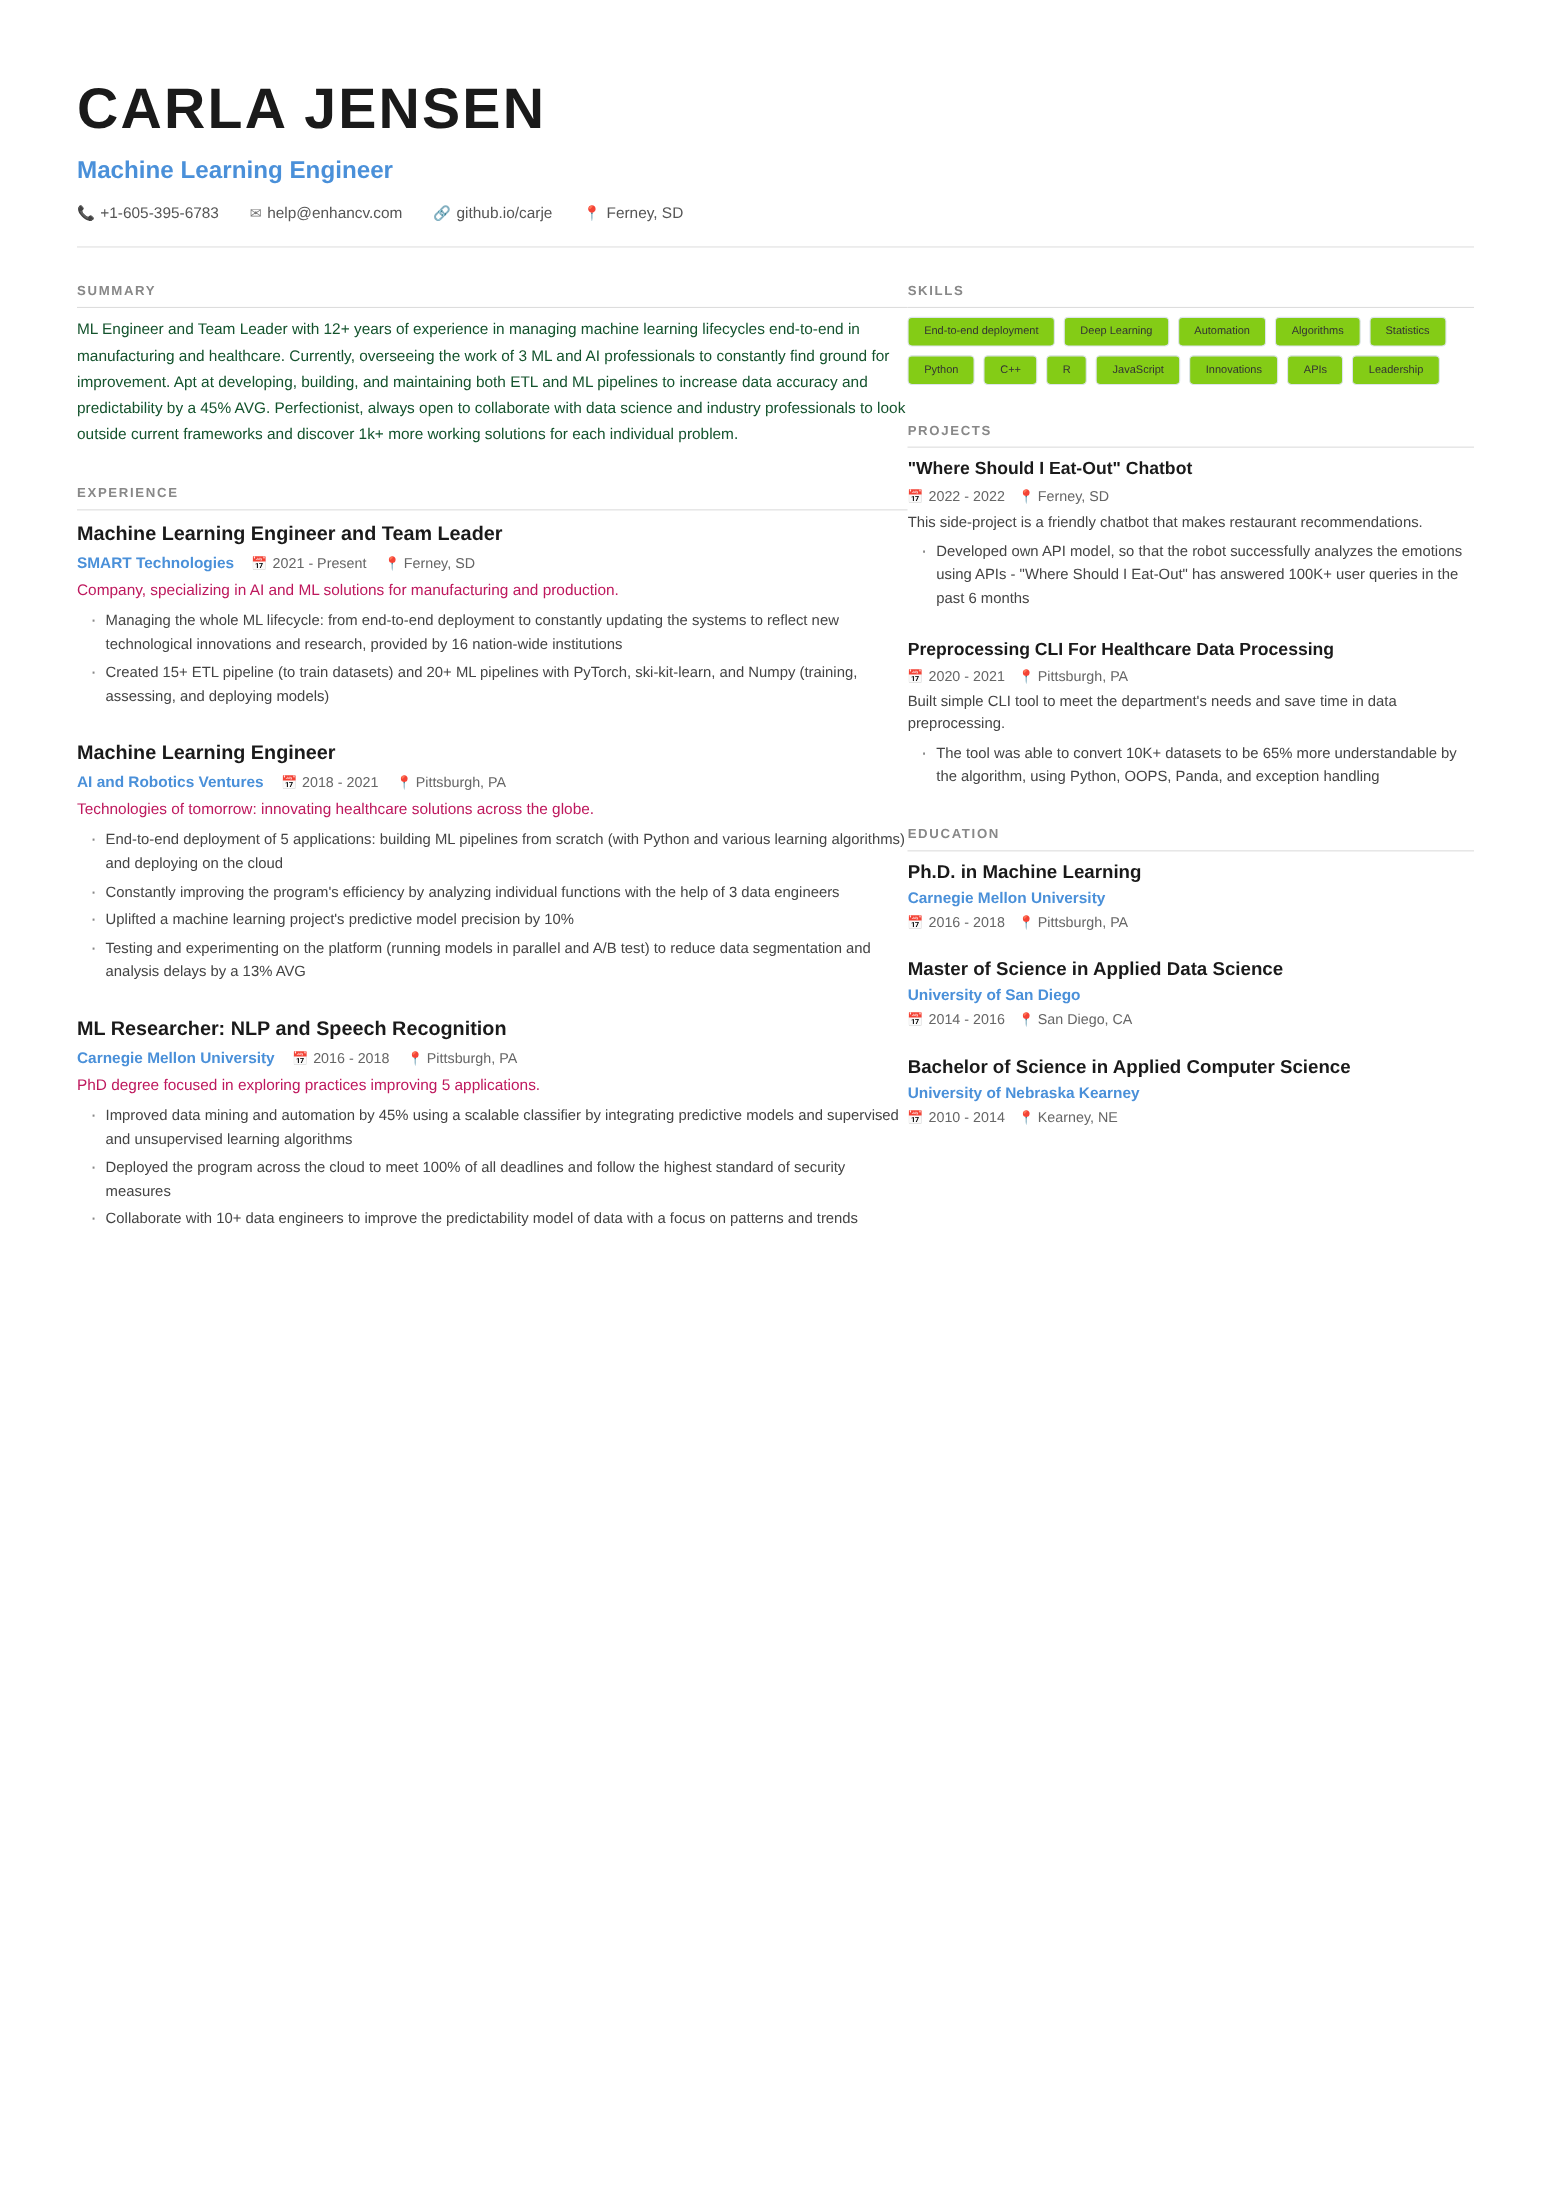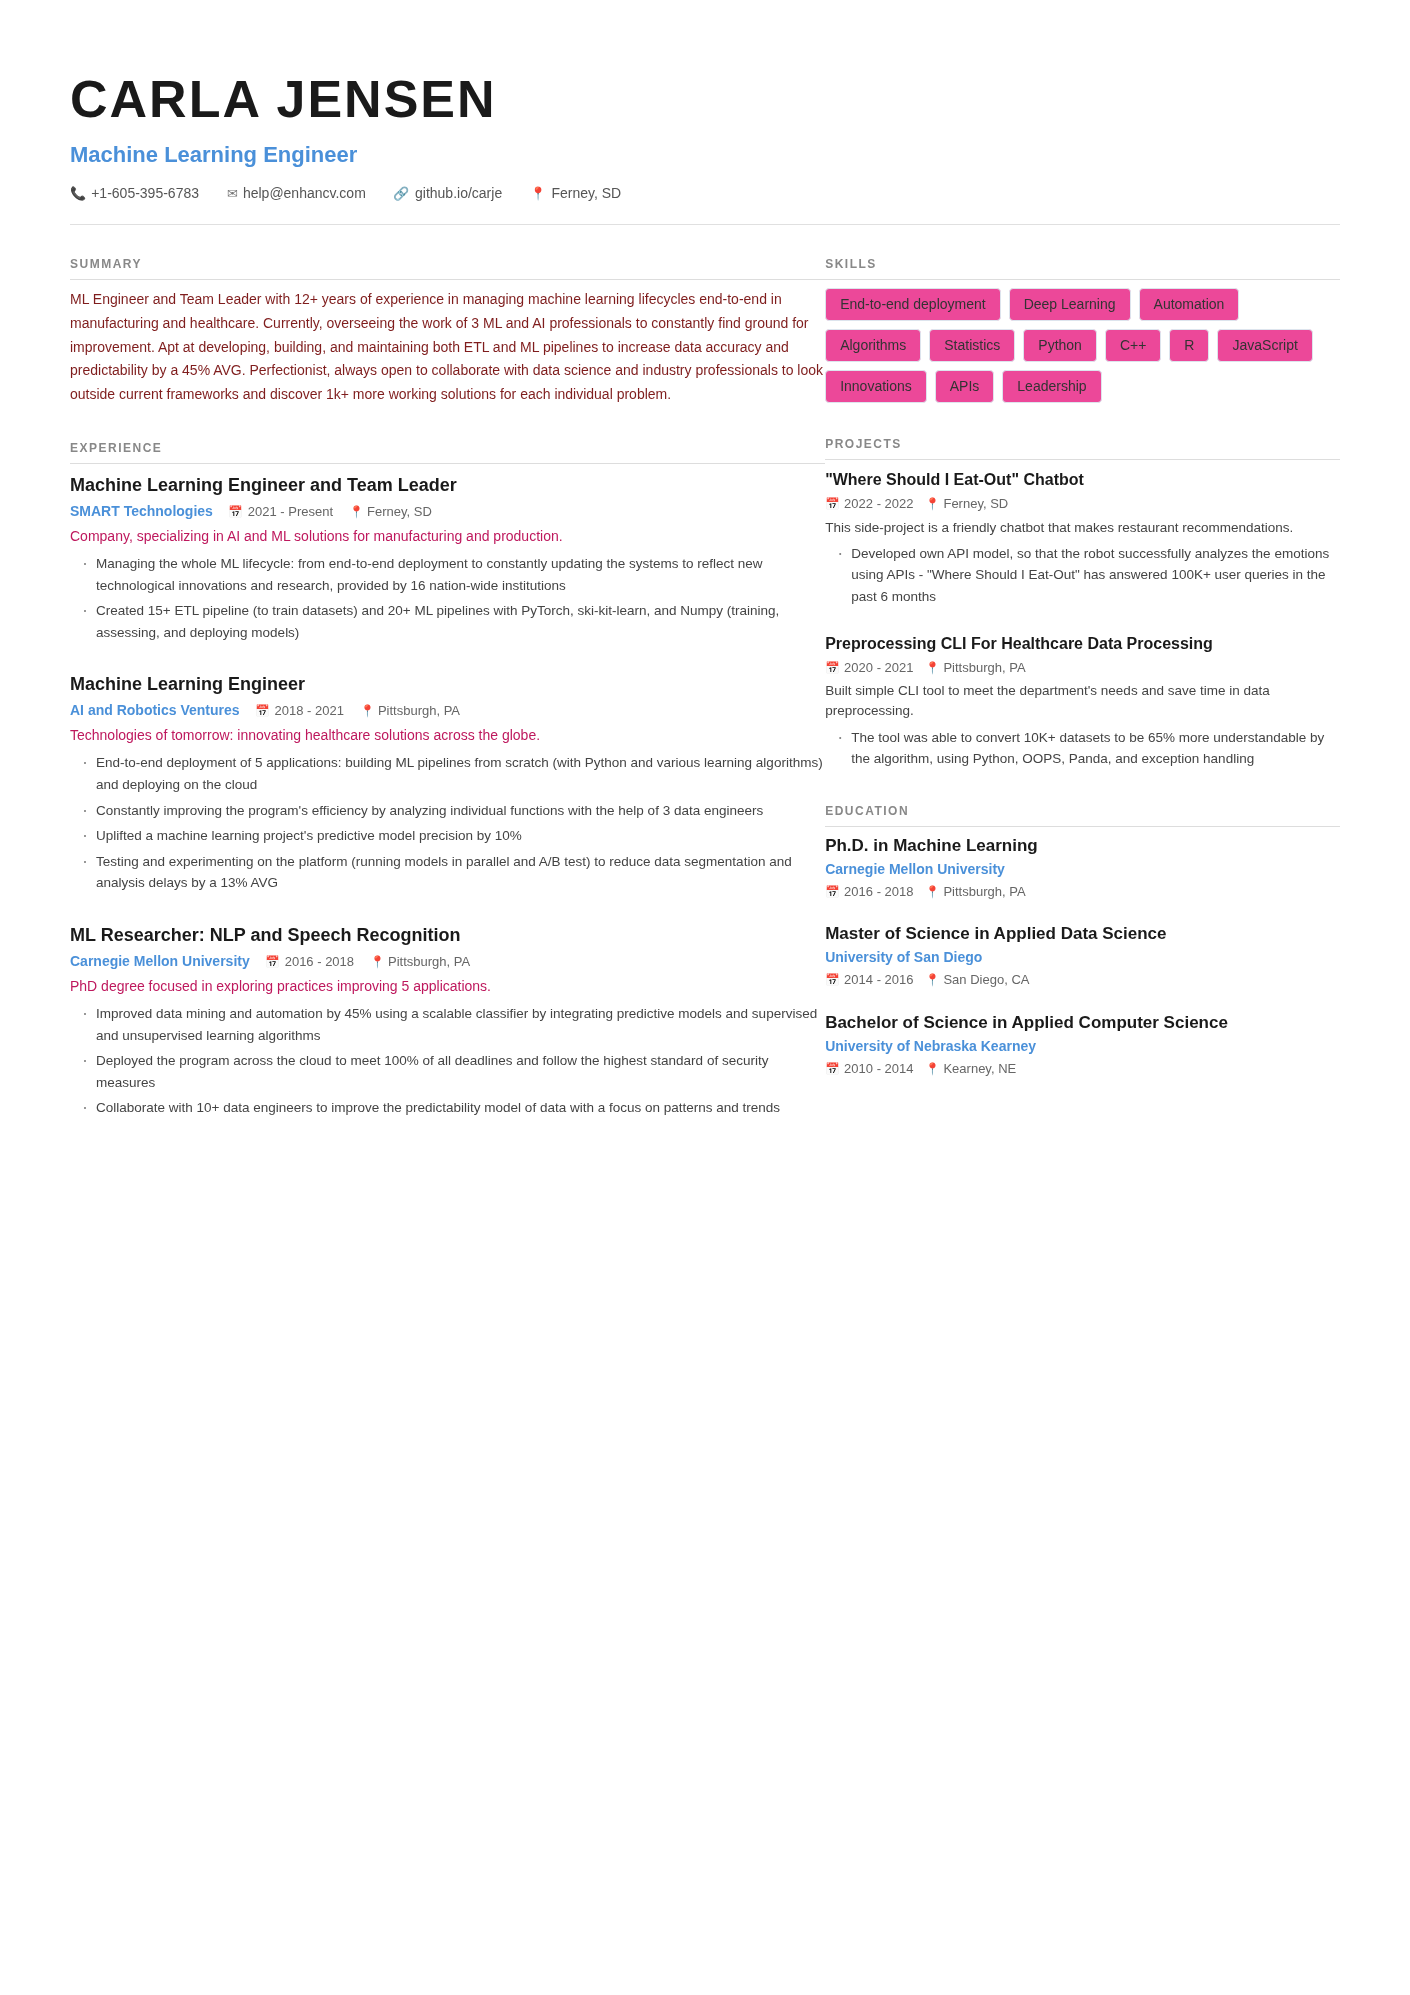--- a/index.html
+++ b/index.html
@@ -73,21 +73,21 @@
       font-weight: 700;
       letter-spacing: 1.5px;
       text-transform: uppercase;
       color: #888;
       margin-bottom: 8px;
       padding-bottom: 6px;
       border-bottom: 1px solid #ddd;
     }
     .summary-text {
       font-size: 14px;
-      color: #7f1d1d;
+      color: #14532d;
       line-height: 1.7;
     }
     
     .exp-item {
       margin-bottom: 28px;
     }
     .exp-title {
       font-size: 18px;
       font-weight: 700;
       color: #1a1a1a;
@@ -144,25 +144,25 @@
       line-height: 1.2;
     }
     
     .skills-grid {
       display: flex;
       flex-wrap: wrap;
       gap: 8px;
       margin-top: 6px;
     }
     .skill-tag {
-      background: #ec4899;
+      background: #84cc16;
       border: 1px solid #dde4ed;
       border-radius: 4px;
       padding: 5px 14px;
-      font-size: 14px;
+      font-size: 10px;
       color: #333;
     }
     
     .project-item {
       margin-bottom: 24px;
     }
     .project-title {
       font-size: 16px;
       font-weight: 700;
       color: #1a1a1a;

